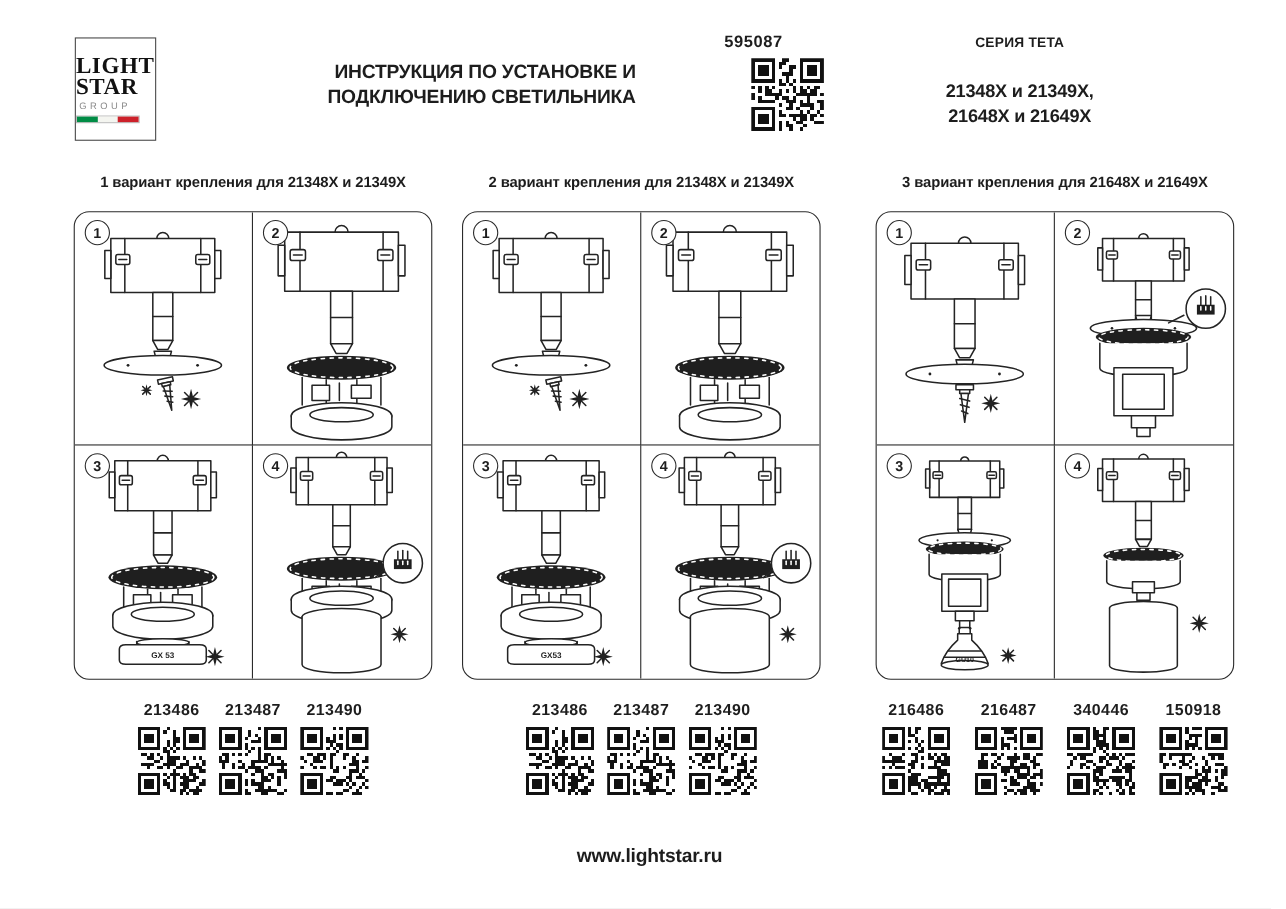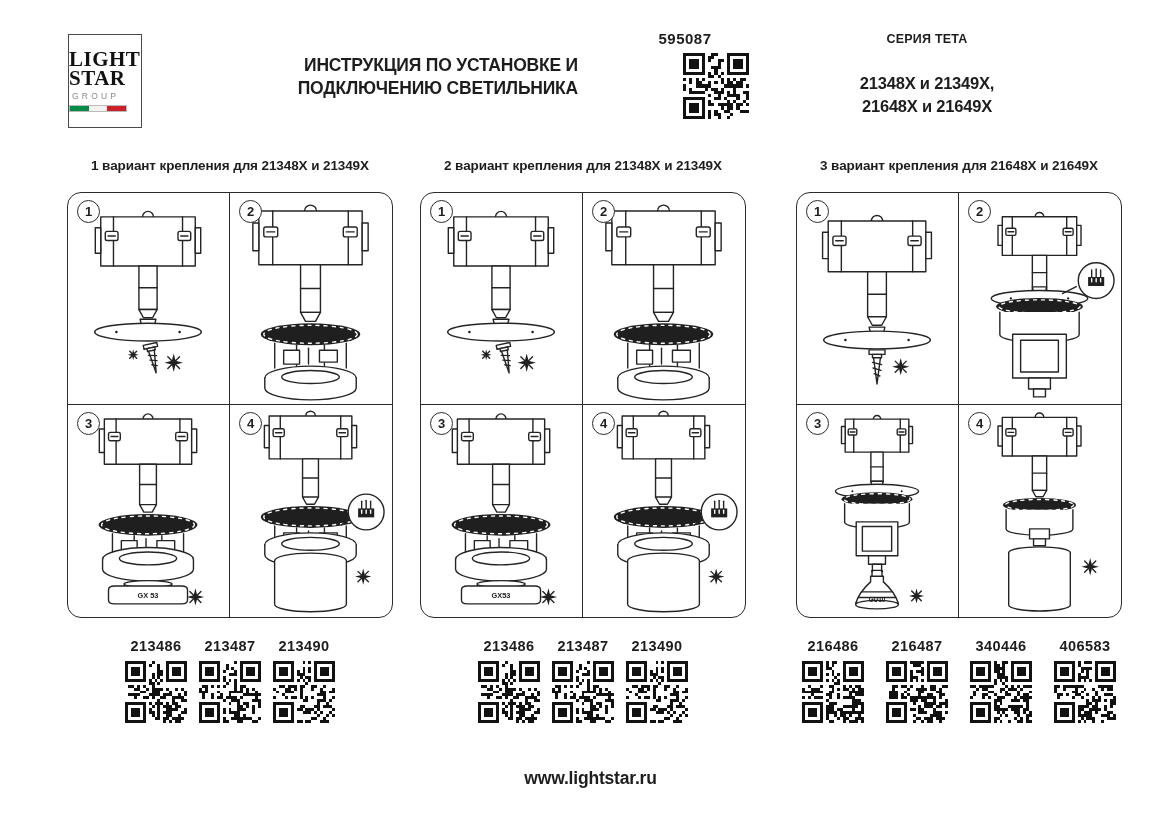--- a/index.html
+++ b/index.html
@@ -1601,21 +1601,21 @@
               <rect x="2" y="2" width="3" height="3" fill="#111"></rect>
               <rect x="14" y="0" width="7" height="7" fill="#111"></rect>
               <rect x="15" y="1" width="5" height="5" fill="#fff"></rect>
               <rect x="16" y="2" width="3" height="3" fill="#111"></rect>
               <rect x="0" y="14" width="7" height="7" fill="#111"></rect>
               <rect x="1" y="15" width="5" height="5" fill="#fff"></rect>
               <rect x="2" y="16" width="3" height="3" fill="#111"></rect>
             </svg></div>
       </div>
       <div class="product">
-        <div class="code">406583</div>
+        <div class="code">150918</div>
         <div class="qr"><svg viewBox="0 0 21 21" width="100%" height="100%" shape-rendering="crispEdges">
               <rect x="8" y="0" width="1" height="1" fill="#111"></rect>
               <rect x="10" y="0" width="1" height="1" fill="#111"></rect>
               <rect x="11" y="0" width="1" height="1" fill="#111"></rect>
               <rect x="12" y="0" width="1" height="1" fill="#111"></rect>
               <rect x="8" y="1" width="1" height="1" fill="#111"></rect>
               <rect x="9" y="2" width="1" height="1" fill="#111"></rect>
               <rect x="10" y="2" width="1" height="1" fill="#111"></rect>
               <rect x="11" y="2" width="1" height="1" fill="#111"></rect>
               <rect x="12" y="2" width="1" height="1" fill="#111"></rect>

